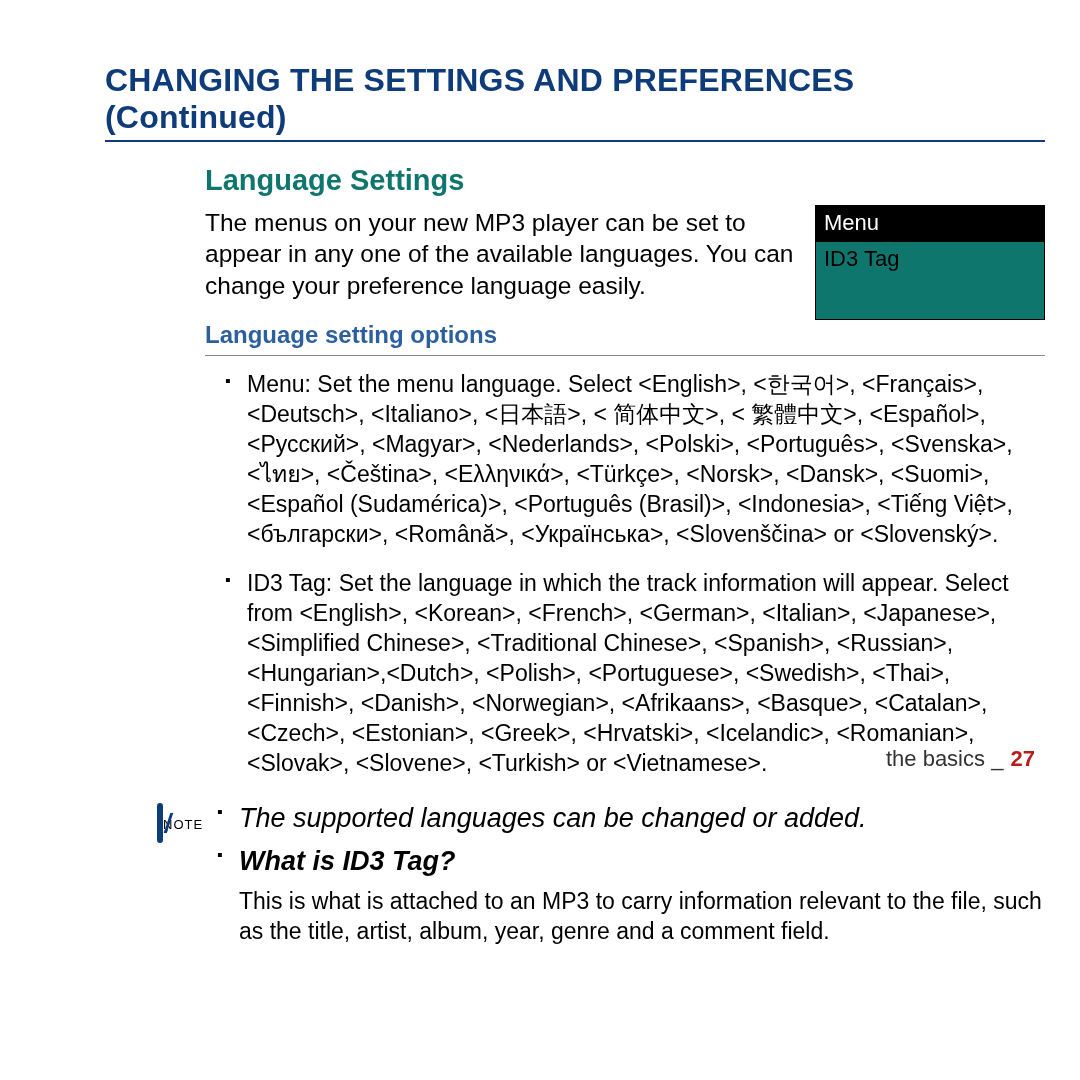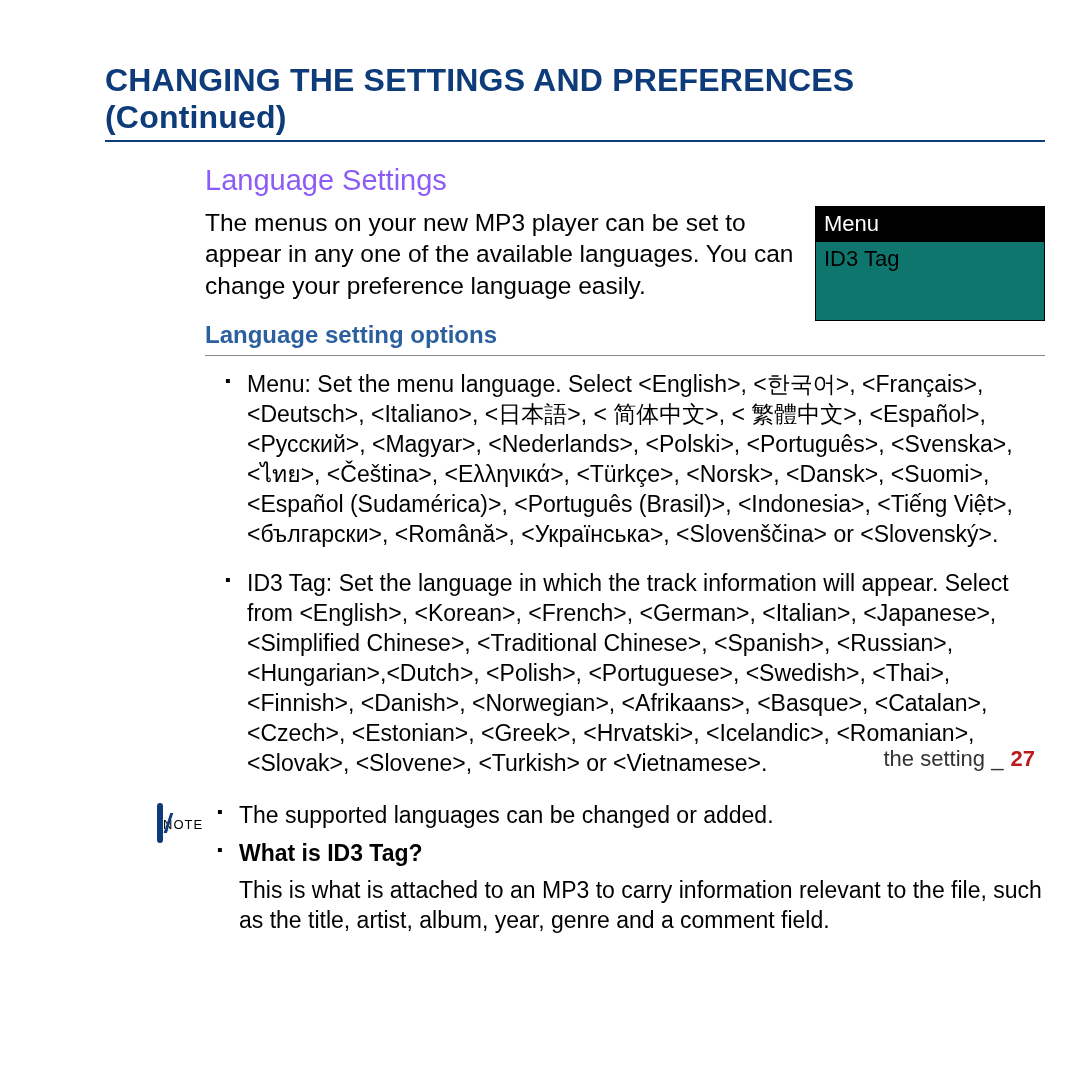--- a/index.html
+++ b/index.html
@@ -25,28 +25,28 @@
     font-size: 32px;
     border-bottom: 2px solid #0e3b7a;
     padding-bottom: 4px;
     margin: 0 0 22px 0;
     letter-spacing: 0.2px;
   }
   .section {
     margin-left: 100px;
   }
   .section-heading {
-    color: #8b5cf6;
-    font-weight: normal;
+    color: #0f766e;
+    font-weight: bold;
     font-size: 29px;
     margin: 0 0 8px 0;
   }
   .intro-wrap {
     display: flex;
-    align-items: flex-end;
+    align-items: flex-start;
   }
   .intro-text {
     font-size: 24.5px;
     line-height: 1.28;
     flex: 1 1 auto;
     margin: 2px 0 20px 0;
   }
   .menu-box {
     width: 228px;
     border: 1.5px solid #000;
@@ -128,23 +128,24 @@
   .note-label {
     font-size: 13px;
     letter-spacing: 1px;
     color: #000;
     margin-top: 4px;
   }
   ul.note-list {
     list-style: none;
     margin: 0;
     padding: 0;
-    font-size: 23px;
+    font-size: 27px;
     line-height: 1.3;
     flex: 1 1 auto;
+    font-style: italic;
   }
   ul.note-list > li {
     position: relative;
     padding-left: 22px;
     margin: 0 0 8px 0;
   }
   ul.note-list > li::before {
     content: "▪";
     position: absolute;
     left: 0;
@@ -210,18 +211,18 @@
             <span class="q-bold">What is ID3 Tag?</span>
           </li>
         </ul>
         <p class="note-answer">This is what is attached to an MP3 to carry information relevant to the file, such as the title, artist, album, year, genre and a comment field.</p>
       </div>
     </div>
 
   </div>
 
   <div class="footer">
-    <span>the setting</span>
+    <span>the basics</span>
     <span class="sep">_</span>
     <span class="pnum">27</span>
   </div>
 
 </div>
 
 </body></html>

